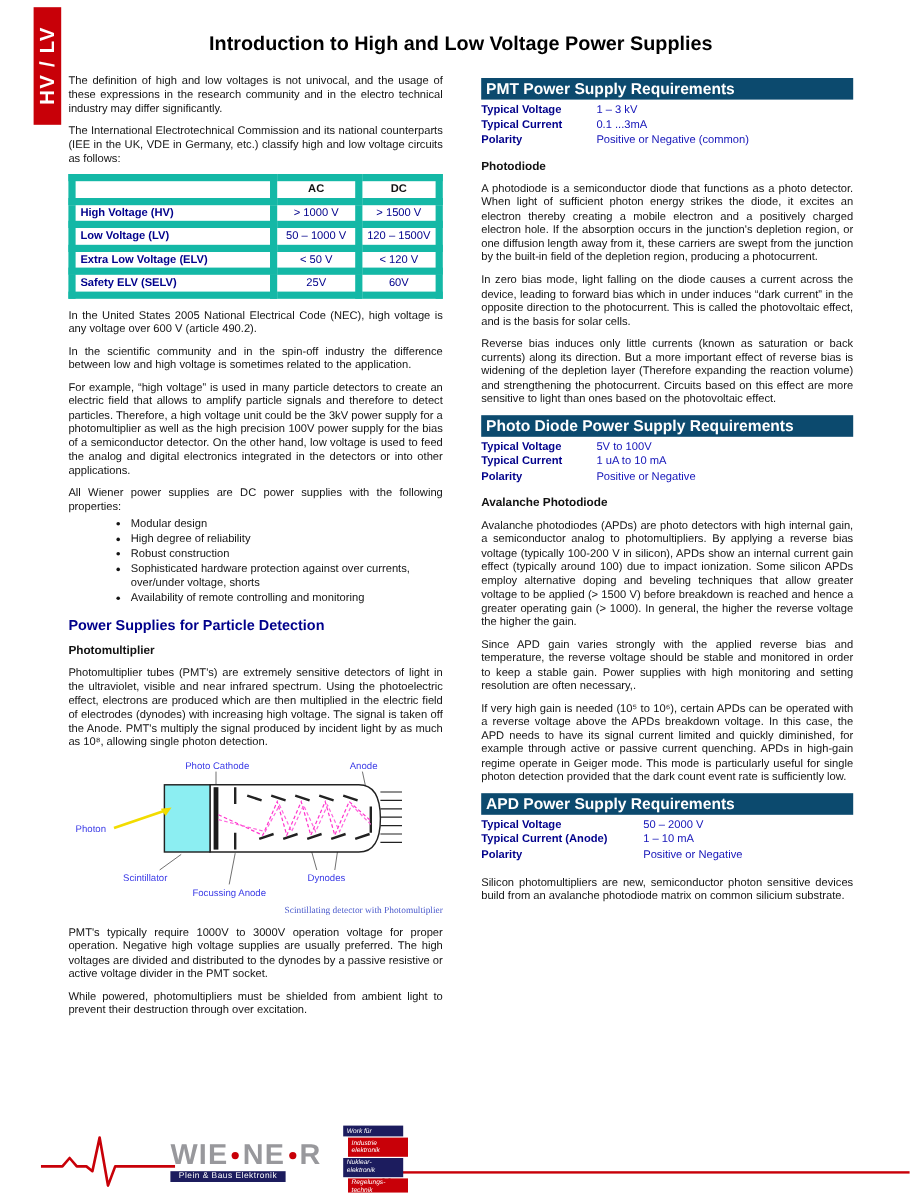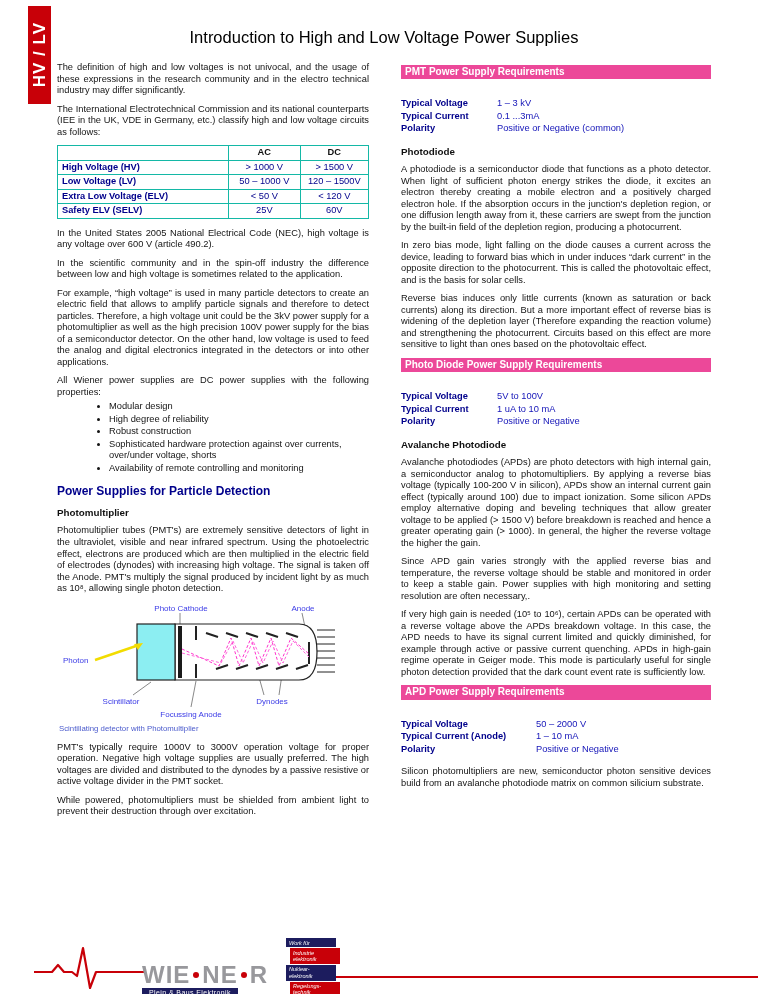--- a/index.html
+++ b/index.html
@@ -7,58 +7,58 @@
   body { width:768px; height:994px; font-family:"Liberation Sans", sans-serif; }
   .page { position:relative; width:768px; height:994px; background:#fff; overflow:hidden; color:#141414; }
 
   
   .hvlv { position:absolute; left:28px; top:6px; width:23px; height:98px; background:#c80008;
           display:flex; align-items:center; justify-content:center; }
   .hvlv span { writing-mode:vertical-rl; transform:rotate(180deg); color:#fff; font-weight:bold;
                font-size:17px; letter-spacing:1px; white-space:nowrap; }
 
   .title { position:absolute; left:57px; top:28px; width:654px; text-align:center;
-           font-size:16.5px; font-weight:normal; color:#000; }
+           font-size:16.5px; font-weight:bold; color:#000; }
 
   .columns { position:absolute; left:57px; top:62px; width:654px; display:flex; gap:32px; }
   .col { width:317px; font-size:9.3px; line-height:1.24; text-align:justify; color:#141414; }
   .col p { margin-bottom:7px; }
 
   
   .vtable { width:100%; border-collapse:collapse; margin:2px 0 9px 0; }
-  .vtable th, .vtable td { border:1px solid #14b8a6; padding:1px 4px; font-size:9.3px; }
+  .vtable th, .vtable td { border:6px solid #14b8a6; padding:1px 4px; font-size:9.3px; }
   .vtable th { font-weight:bold; text-align:center; color:#111; }
   .vtable td.lbl { color:#00008b; font-weight:bold; text-align:left; width:55%; }
   .vtable td.val { color:#00008b; text-align:center; width:23%; }
 
   ul.props { margin:0 0 8px 52px; text-align:left; }
   ul.props li { margin-bottom:1px; }
 
   h2.section { color:#00008b; font-size:12px; font-weight:bold; margin:10px 0 8px 0; text-align:left; }
   h3.sub { font-size:9.8px; font-weight:bold; margin:5px 0 6px 0; text-align:left; color:#111; }
 
   
   .req { margin:3px 0 11px 0; }
-  .req-title { background:#ec4899; color:#fff; font-weight:bold; font-size:10px; padding:1px 4px; margin-bottom:18px; text-align:left; }
+  .req-title { background:#0c4a6e; color:#fff; font-weight:bold; font-size:13px; padding:1px 4px; margin-bottom:2px; text-align:left; }
   .req-row { display:flex; font-size:9.3px; line-height:1.35; text-align:left; }
   .req-row .lbl { font-weight:bold; color:#00008b; width:96px; flex:none; }
   .req-row .val { color:#1414b8; }
   .req.wide .req-row .lbl { width:135px; }
 
   
   .diagram { margin:2px 0 1px 2px; }
   .dlabel { font-size:8px; fill:#3a3ae6; font-family:"Liberation Sans", sans-serif; }
-  .caption { font-size:7.8px; color:#4a5acc; margin:0 0 8px 2px; text-align:left; }
+  .caption { font-size:7.8px; color:#4a5acc; margin:0 0 8px 2px; text-align:right;font-family:Liberation Serif, serif; }
 
   
   .footer { position:absolute; left:0; top:936px; width:768px; height:58px; }
   .heartbeat { position:absolute; left:34px; top:6px; }
   .logo { position:absolute; left:142px; top:15px; }
   .logo-text { display:flex; align-items:center; gap:3px; font-weight:bold; font-size:24px;
-               color:#98989c; letter-spacing:1px; text-transform:uppercase; line-height:1;margin-top:12px; }
+               color:#98989c; letter-spacing:1px; text-transform:uppercase; line-height:1; }
   .logo-text .dot { width:6px; height:6px; background:#c80008; border-radius:50%; display:inline-block; }
   .logo-sub { background:#1c1c5e; color:#fff; font-size:7px; padding:1px 7px; letter-spacing:0.4px;
               width:max-content; margin-top:1px; }
   .badges { position:absolute; left:286px; top:2px; z-index:2; }
   .badge { width:50px; color:#fff; font-size:5.5px; font-style:italic; padding:1.5px 3px;
            margin-bottom:1px; line-height:1.15; text-align:left; }
   .badge.b-dark { background:#1c1c5e; margin-left:0; }
   .badge.b-red  { background:#c80008; margin-left:4px; }
   .red-line { position:absolute; left:296px; top:40px; width:462px; height:2px; background:#c80008; z-index:1; }
   .page-num { position:absolute; left:0; top:44px; width:644px; text-align:center; font-size:9px; color:#222; }

